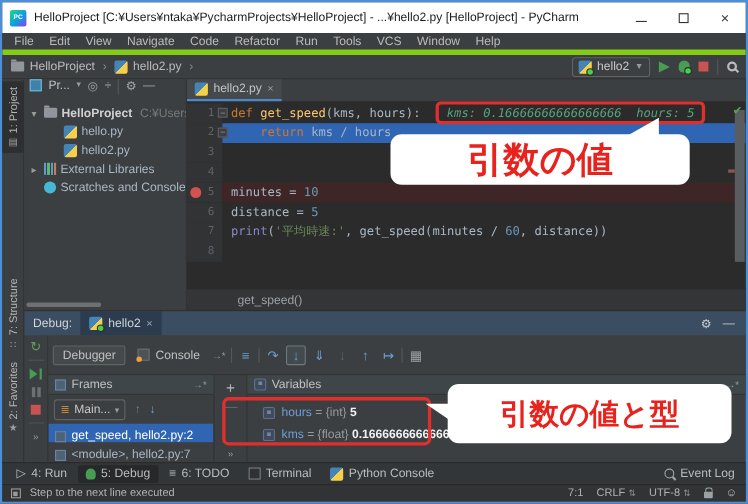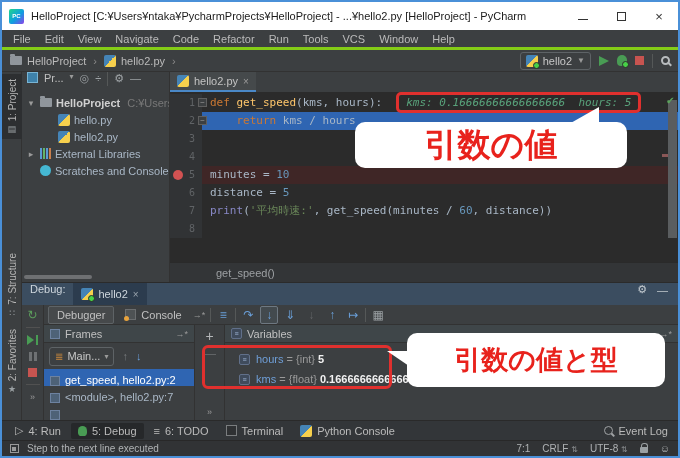--- a/index.html
+++ b/index.html
@@ -12,21 +12,21 @@
   .pc-icon{width:15px;height:15px;margin:0 7px;border-radius:2px;background:linear-gradient(135deg,#21d789,#0f9ee0 55%,#8f41e9);
     color:#fff;font-size:6px;font-weight:bold;display:flex;align-items:center;justify-content:center}
   .title-text{flex:1;white-space:nowrap;overflow:hidden;font-size:11px}
   .win-controls{display:flex;height:100%}
   .wc{width:38px;display:flex;align-items:center;justify-content:center;color:#333}
   .wc-min-bar{width:10px;height:1px;background:#333;margin-top:6px}
   .wc-max-box{width:9px;height:9px;border:1px solid #333}
   .wc-close{font-size:13px}
 
   
-  .menubar{height:20px;display:flex;align-items:center;padding-left:4px;background:#3c3f41;border-bottom:3px solid #84cc16}
+  .menubar{height:20px;display:flex;align-items:center;padding-left:4px;background:#3c3f41;border-bottom:5px solid #84cc16}
   .menu-item{padding:2px 7px;color:#bbbbbb}
   .toolbar{height:22px;display:flex;align-items:center;background:#3c3f41;padding:0 8px;border-bottom:1px solid #323232}
   .crumb{display:flex;align-items:center;gap:5px}
   .crumb-sep{color:#8a8a8a;margin:0 2px}
   .tb-right{margin-left:auto;display:flex;align-items:center;gap:8px}
   .runbox{border:1px solid #5e6366;border-radius:3px;height:18px;display:flex;align-items:center;gap:5px;padding:0 5px;color:#c7c7c7}
   .dd-arrow{font-size:8px;color:#9a9a9a}
   .vsep{width:1px;height:14px;background:#555858}
 
   
@@ -103,35 +103,35 @@
   #bubble1{left:185px;top:30px;width:272px;height:46px;font-size:33px}
   #bubble1::after{content:'';position:absolute;top:-15px;right:28px;width:0;height:0;
     border-bottom:17px solid #fff;border-left:30px solid transparent}
   #bubble2{left:363px;top:8px;width:258px;height:54px;font-size:27px}
   #bubble2::before{content:'';position:absolute;left:-20px;top:18px;width:0;height:0;
     border-right:22px solid #fff;border-bottom:15px solid transparent}
   .redbox2{position:absolute;left:158px;top:20px;width:190px;height:44px;border:3px solid #e0302e;border-radius:6px;pointer-events:none;z-index:9}
 
   
   .debugwin{height:138px;display:flex;flex-direction:column;border-top:1px solid #2b2b2b}
-  .dbg-header{height:22px;background:#3b4d60;display:flex;align-items:flex-start;padding-left:8px;color:#ced6dd;flex:none}
+  .dbg-header{height:22px;background:#3b4d60;display:flex;align-items:center;padding-left:8px;color:#ced6dd;flex:none}
   .dbg-tab{height:22px;display:flex;align-items:center;gap:5px;padding:0 8px;background:#2c3c4e;margin-left:8px}
   .dbg-tab .x{color:#9aa4ad;font-size:10px}
   .dbg-hicons{margin-left:auto;display:flex;align-items:center;gap:10px;padding-right:10px;color:#c2c9cf}
   .dbg-body{flex:1;display:flex;min-height:0}
   .dbg-leftstrip{width:22px;background:#3c3f41;border-right:1px solid #323232;display:flex;flex-direction:column;align-items:center;padding-top:5px;gap:7px;flex:none}
   .ls-sep{width:14px;height:1px;background:#515151}
   .i-rerun{color:#5c9e5c;font-size:12px;line-height:10px}
   .i-resume{position:relative;width:11px;height:10px}
   .i-resume::before{content:'';position:absolute;left:0;top:0;border-left:7px solid #499c54;border-top:5px solid transparent;border-bottom:5px solid transparent}
   .i-resume::after{content:'';position:absolute;right:0;top:0;width:2px;height:10px;background:#499c54}
   .i-pause{width:8px;height:9px;border-left:3px solid #6e7173;border-right:3px solid #6e7173}
   .chev{color:#9a9a9a;font-size:9px}
   .dbg-right{flex:1;display:flex;flex-direction:column;min-width:0}
-  .dbg-toolbar{height:20px;display:flex;align-items:center;gap:3px;padding-left:4px;background:#3c3f41;border-bottom:1px solid #323232;flex:none}
+  .dbg-toolbar{height:36px;display:flex;align-items:center;gap:3px;padding-left:4px;background:#3c3f41;border-bottom:1px solid #323232;flex:none}
   .dtab{padding:2px 8px;display:flex;align-items:center;gap:5px;color:#c0c0c0}
   .dtab.active{background:#46494b;border:1px solid #5e6366;border-radius:2px}
   .moretabs{color:#9a9a9a;font-size:9px;margin-right:2px}
   .sb{width:18px;height:18px;display:flex;align-items:center;justify-content:center;font-size:12px}
   .sb-blue{color:#6a9fd8}.sb-grey{color:#616365}.sb-dim{color:#9aa0a3}
   .sb.selected{border:1px solid #6e7881;background:#434a4e;border-radius:2px}
   .dbg-panels{flex:1;display:flex;position:relative;min-height:0}
   .frames-panel{width:151px;display:flex;flex-direction:column;border-right:1px solid #323232;flex:none}
   .panel-header{height:18px;background:#3f4649;display:flex;align-items:center;gap:5px;padding:0 6px;border-bottom:1px solid #323232;color:#c0c0c0;flex:none}
   .ph-right{margin-left:auto;color:#9a9a9a;font-size:9px}

